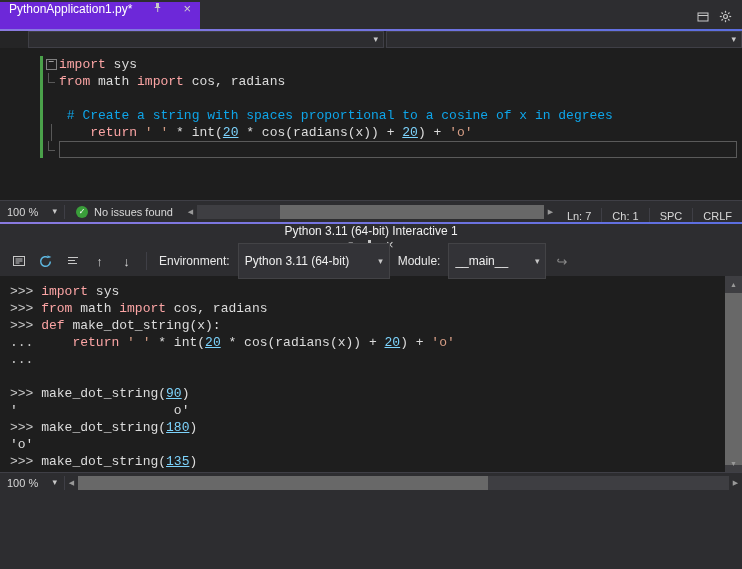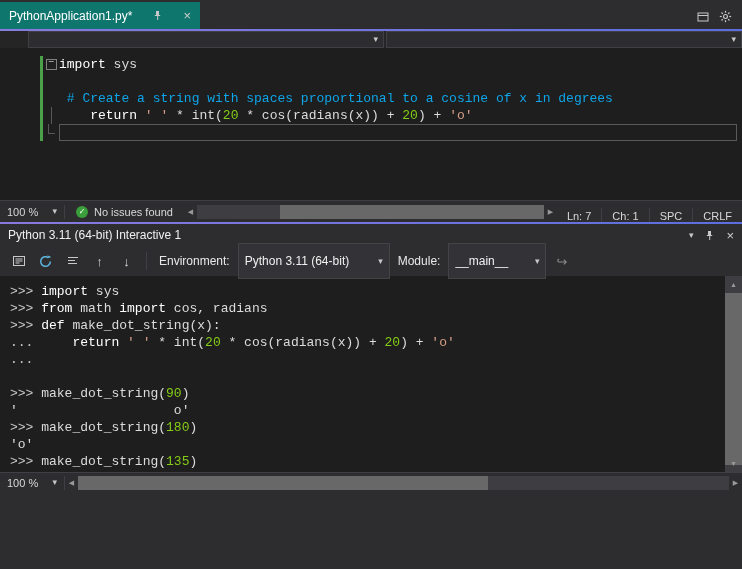--- a/index.html
+++ b/index.html
@@ -4,21 +4,21 @@
 <style>
   * { margin:0; padding:0; box-sizing:border-box; }
   html,body { background:#1a1a1a; }
   .app {
     width:742px; height:569px; background:#2d2d30; position:relative; overflow:hidden;
     font-family:"Liberation Sans", sans-serif; color:#dcdcdc;
   }
   
   .tabstrip { height:29px; display:flex; align-items:flex-end; justify-content:space-between; background:#2d2d30; }
   .tab {
-    height:27px; background:#0f766e; display:flex; align-items:center; gap:20px;
+    height:27px; background:#6d28d9; display:flex; gap:20px;
     padding:0 9px; font-size:12px; color:#ffffff; cursor:default;
   }
   .tab-close { color:#d0d0d0; font-size:13px; line-height:13px; }
   .tabstrip-actions { display:flex; align-items:center; gap:10px; padding:0 10px 6px 0; }
   .accent-line { height:2px; background:linear-gradient(90deg,#8a7ae0,#5b6ee0); }
   
   .navbar { height:17px; background:#252526; display:flex; gap:2px; padding-left:28px; }
   .nav-combo {
     flex:1; background:#2d2d30; border:1px solid #3f3f46; display:flex;
     align-items:center; justify-content:flex-end; padding-right:5px;
@@ -31,41 +31,41 @@
   .chg-bar.on { background:#4aa14a; }
   .fold-cell { width:16px; flex:none; display:flex; align-items:center; justify-content:center; height:17px; }
   .fold-box::before {
     content:'\2212'; display:block; width:9px; height:9px; border:1px solid #808080;
     color:#c8c8c8; background:#1e1e1e; font-size:10px; line-height:6px; text-align:center;
   }
   .fold-line::before { content:''; display:block; width:1px; height:17px; background:#585858; }
   .fold-end::before { content:''; display:block; width:6px; height:9px; margin-bottom:7px; border-left:1px solid #585858; border-bottom:1px solid #585858; }
   .line-text { white-space:pre; flex:1; line-height:17px; margin-right:5px; }
   .current-line { border:1px solid #5a5a5a; height:17px; }
-  .tk-kw { color:#ffffff; } .tk-pl { color:#dcdcdc; } .tk-cm { color:#0ea5e9; }
-  .tk-st { color:#d69d85; } .tk-nu { color:#84cc16; } .tk-pr { color:#c8c8c8; }
+  .tk-kw { color:#fca5a5; } .tk-pl { color:#dcdcdc; } .tk-cm { color:#0ea5e9; }
+  .tk-st { color:#d69d85; } .tk-nu { color:#7dd3fc;text-decoration:underline; } .tk-pr { color:#c8c8c8; }
   
   .statusbar { height:22px; background:#2d2d30; border-top:1px solid #3f3f46; display:flex; align-items:center; font-size:11px; color:#d8d8d8; }
   .zoom-combo { width:64px; flex:none; display:flex; align-items:center; justify-content:space-between; padding:0 7px; }
   .vsep { width:1px; height:14px; background:#3f3f46; flex:none; }
   .issues { display:flex; align-items:center; gap:6px; padding:0 11px; flex:none; }
   .check-circle {
     width:12px; height:12px; border-radius:50%; background:#3a9e3a; color:#ffffff;
     font-size:8px; display:flex; align-items:center; justify-content:center; line-height:8px;
   }
   .hscroll { flex:1; display:flex; align-items:center; height:100%; }
   .sb-arrow { width:13px; text-align:center; font-size:7px; color:#999999; flex:none; }
   .sb-track { flex:1; height:14px; background:#3e3e42; position:relative; }
   .sb-thumb { position:absolute; top:0; height:14px; background:#686868; }
   .e-thumb { right:0; width:76%; }
   .i-thumb { left:0; width:63%; }
   .pos-items { display:flex; align-items:flex-end; height:100%; flex:none; }
   .pos { padding:0 10px; }
   
-  .int-titlebar { height:22px; background:#2d2d30; display:flex; align-items:center; justify-content:space-between; padding:0 8px; font-size:12px; color:#f0f0f0; }
+  .int-titlebar { height:22px; background:#2d2d30; display:flex; align-items:center; justify-content:space-between; padding:0 8px; font-size:12px; color:#f0f0f0;flex-direction:column; }
   .title-actions { display:flex; align-items:center; gap:11px; color:#c8c8c8; }
   .int-toolbar { height:30px; background:#2d2d30; display:flex; align-items:center; gap:4px; padding:0 7px; font-size:12px; }
   .tool-btn { width:23px; height:22px; display:flex; align-items:center; justify-content:center; color:#d8d8d8; }
   .tool-arrow { font-size:13px; line-height:13px; }
   .tsep { width:1px; height:18px; background:#3f3f46; margin:0 4px; flex:none; }
   .tb-label { margin:0 4px 0 4px; color:#e8e8e8; }
   .combo {
     height:36px; background:#333337; border:1px solid #434346; display:flex;
     align-items:center; justify-content:space-between; padding:0 6px; color:#f0f0f0; font-size:12px;
   }
@@ -134,20 +134,25 @@
 
   <div class="editor">
     <div>
         <div class="code-row">
           <span class="chg-bar on"></span>
           <span class="fold-cell fold-box"></span>
           <span class="line-text"><span class="tk-kw">import</span><span class="tk-pl"> sys</span></span>
         </div>
         <div class="code-row">
           <span class="chg-bar on"></span>
+          <span class="fold-cell fold-end"></span>
+          <span class="line-text"><span class="tk-kw">from</span><span class="tk-pl"> math </span><span class="tk-kw">import</span><span class="tk-pl"> cos, radians</span></span>
+        </div>
+        <div class="code-row">
+          <span class="chg-bar on"></span>
           <span class="fold-cell fold-none"></span>
           <span class="line-text"></span>
         </div>
         <div class="code-row">
           <span class="chg-bar on"></span>
           <span class="fold-cell fold-none"></span>
           <span class="line-text"><span class="tk-pl"> </span><span class="tk-cm"># Create a string with spaces proportional to a cosine of x in degrees</span></span>
         </div>
         <div class="code-row">
           <span class="chg-bar on"></span>

